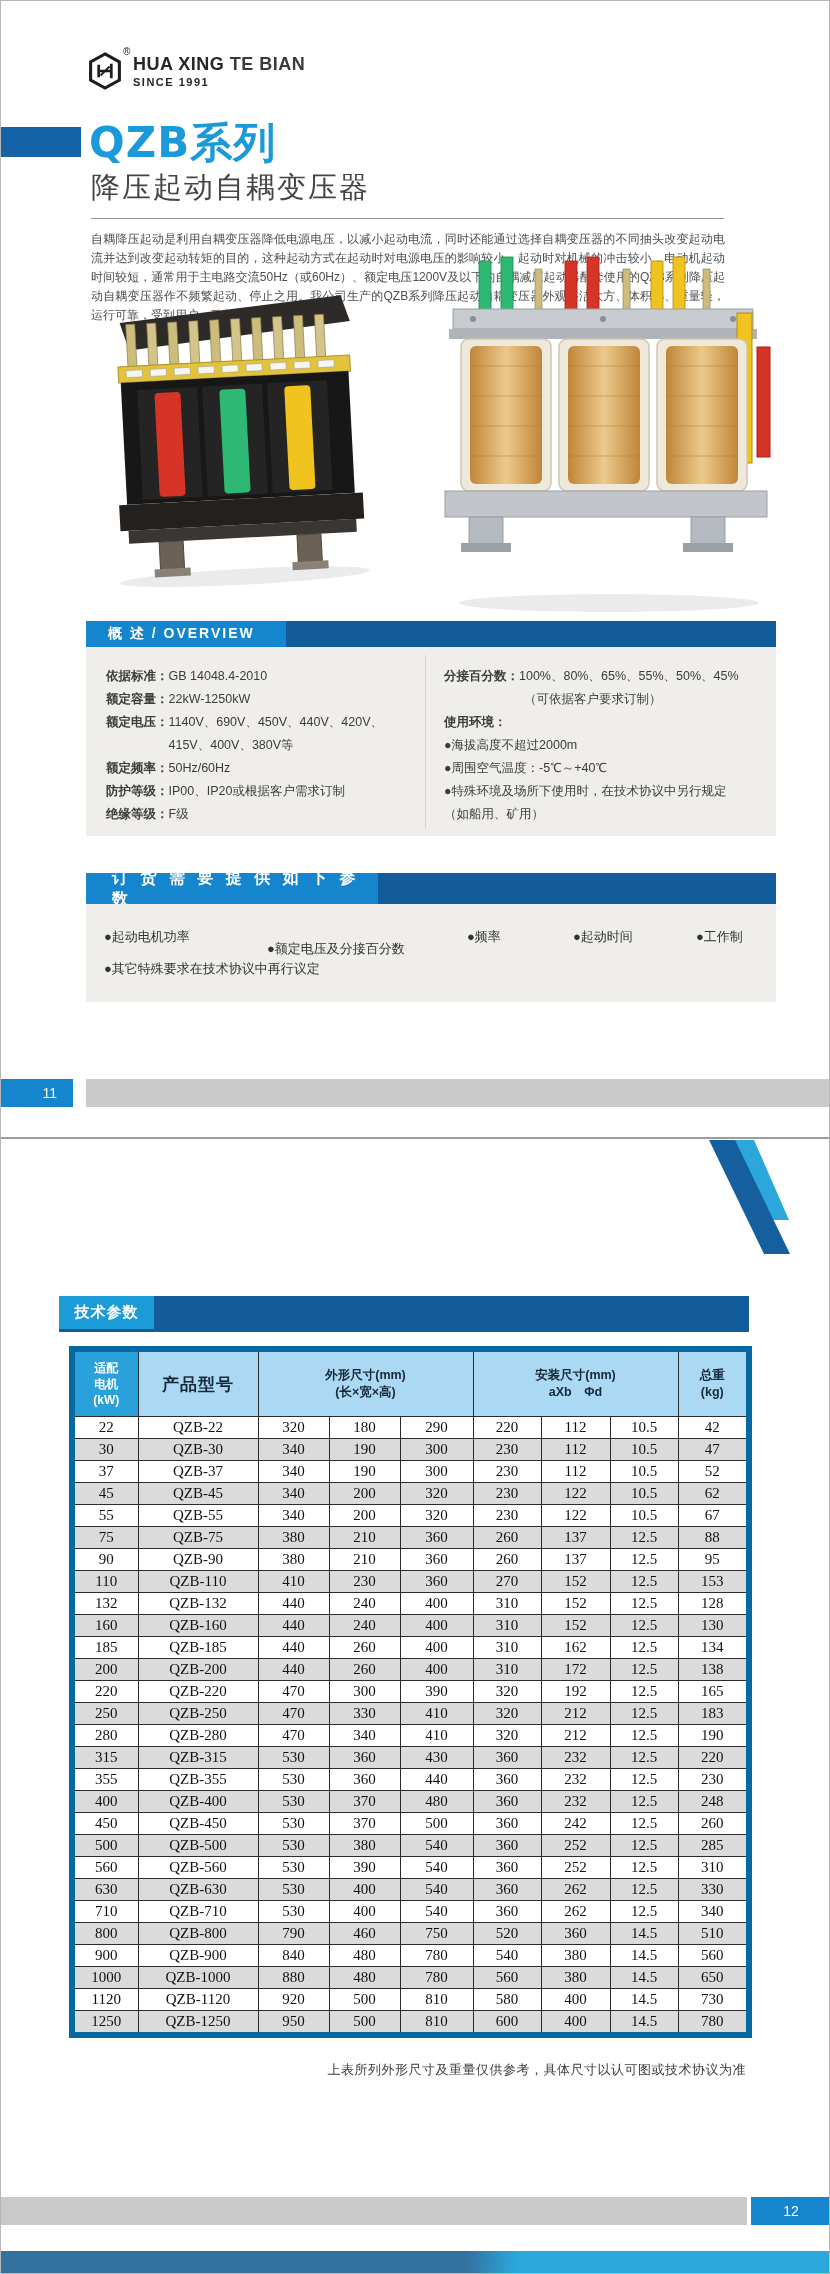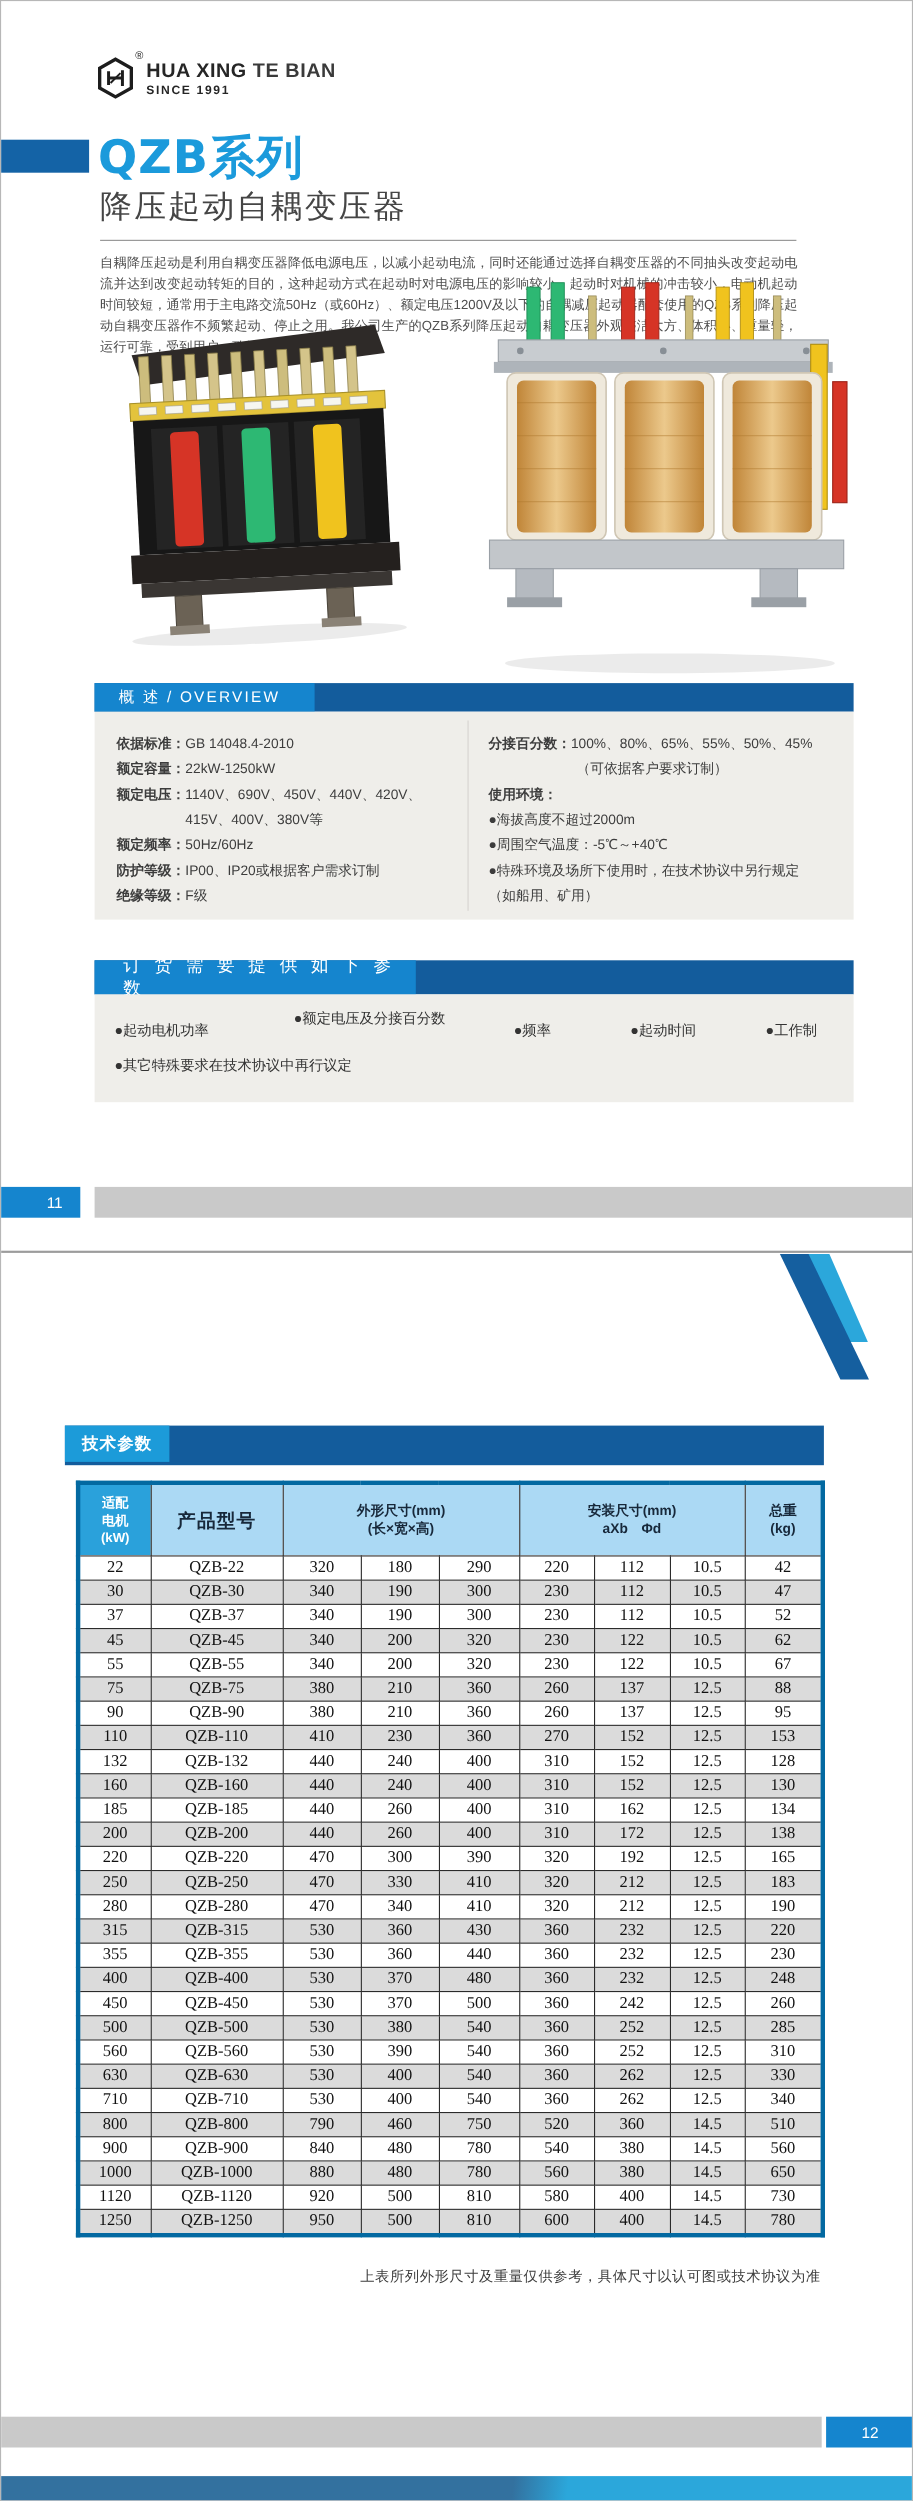--- a/index.html
+++ b/index.html
@@ -29,55 +29,55 @@
   .intro{left:90px;top:229px;width:634px;margin:0;font-size:12px;line-height:19px;
     color:#4e4e4e;text-align:justify;}
 
   
   .photo-left{left:95px;top:296px;transform:rotate(-3deg);}
   .photo-right{left:438px;top:250px;}
 
   
   .secbar{background:#135C9C;display:flex;align-items:stretch;}
   .secbar-light{background:#1585CE;color:#fff;display:flex;align-items:center;
-    font-weight:normal;box-sizing:border-box;}
+    font-weight:bold;box-sizing:border-box;}
   .ov-bar{left:85px;top:620px;width:690px;height:26px;}
   .ov-bar .secbar-light{width:200px;padding-left:22px;font-size:14px;letter-spacing:2px;}
   .ov-box{left:85px;top:646px;width:690px;height:189px;background:#EFEEEA;}
   .ov-divider{left:339px;top:8px;width:1px;height:173px;background:#d6d3cf;}
   .spec-col{left:20px;top:18px;width:312px;}
   .spec-row{display:flex;font-size:12.5px;color:#3c3c3c;line-height:23px;}
   .spec-row b{font-weight:bold;white-space:nowrap;}
   .spec-row .spec-val{white-space:pre-line;}
   .ov-right{left:358px;top:18px;width:322px;font-size:12.5px;color:#3c3c3c;line-height:23px;}
   .tap-note{padding-left:80px;}
   .env-label{font-weight:bold;}
 
   .order-bar{left:85px;top:872px;width:690px;height:31px;}
   .order-bar .secbar-light{width:292px;padding-left:26px;font-size:16px;letter-spacing:4px;}
   .order-box{left:85px;top:903px;width:690px;height:98px;background:#EFEEEA;}
   .order-box span{position:absolute;font-size:13px;color:#333;white-space:nowrap;}
-  .oi1{left:18px;top:24px;} .oi2{left:181px;top:13px;} .oi3{left:381px;top:24px;}
+  .oi1{left:18px;top:24px;} .oi2{left:181px;top:36px;} .oi3{left:381px;top:24px;}
   .oi4{left:487px;top:24px;} .oi5{left:610px;top:24px;} .oi6{left:18px;top:56px;}
 
   
   .pagenum1{left:0;top:1078px;width:72px;height:28px;background:#1585CE;color:#fff;
     font-size:14px;display:flex;align-items:center;justify-content:flex-end;
     padding-right:16px;box-sizing:border-box;}
   .bar-gray1{left:85px;top:1078px;width:745px;height:28px;background:#C9C9C9;}
   .page-sep{left:0;top:1136px;width:830px;height:2px;background:#9c9c9c;}
 
   
   .ribbons{left:688px;top:1139px;}
   .tech-bar{left:58px;top:1295px;width:690px;height:36px;background:#135C9C;}
   .tech-tab{left:58px;top:1295px;width:95px;height:33px;background:#1C9BD9;color:#fff;
     font-size:15px;font-weight:bold;display:flex;align-items:center;justify-content:center;letter-spacing:1px;}
 
   table.ttable{left:68px;top:1345px;width:677px;border-collapse:collapse;table-layout:fixed;
-    position:absolute;border:4px solid #0369a1;font-family:"Liberation Serif",serif;}
+    position:absolute;border:6px solid #0369a1;font-family:"Liberation Serif",serif;}
   .ttable th,.ttable td{border:1px solid #2b2b2b;text-align:center;padding:0;overflow:hidden;}
   .ttable thead th{background:#ABD9F4;font-family:"Liberation Sans",sans-serif;font-weight:bold;
     color:#17283a;font-size:12.5px;line-height:17px;white-space:pre-line;height:64px;}
   .ttable th.h-motor{background:#2AA1DB;color:#fff;font-size:12px;line-height:16px;}
   .ttable th.h-model{font-size:17px;letter-spacing:1px;margin-top:24px;}
   .ttable tbody td{height:21px;font-size:15px;color:#111;}
   .ttable tr.even td{background:#DBDBDB;}
   .ttable tr.odd td{background:#fff;}
 
   .tnote{left:0;top:2060px;width:745px;text-align:right;font-size:13px;color:#3d3d3d;letter-spacing:.5px;}

